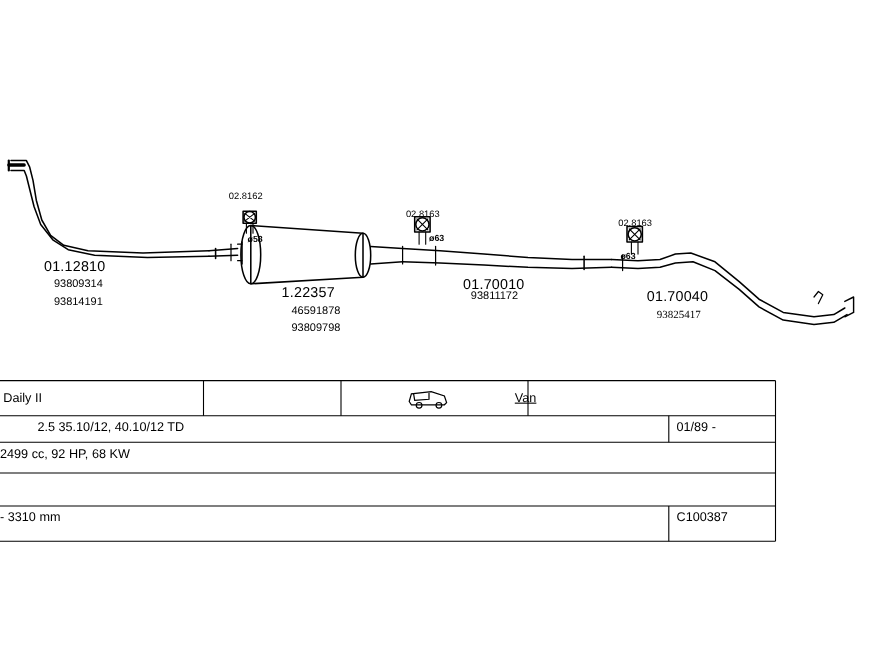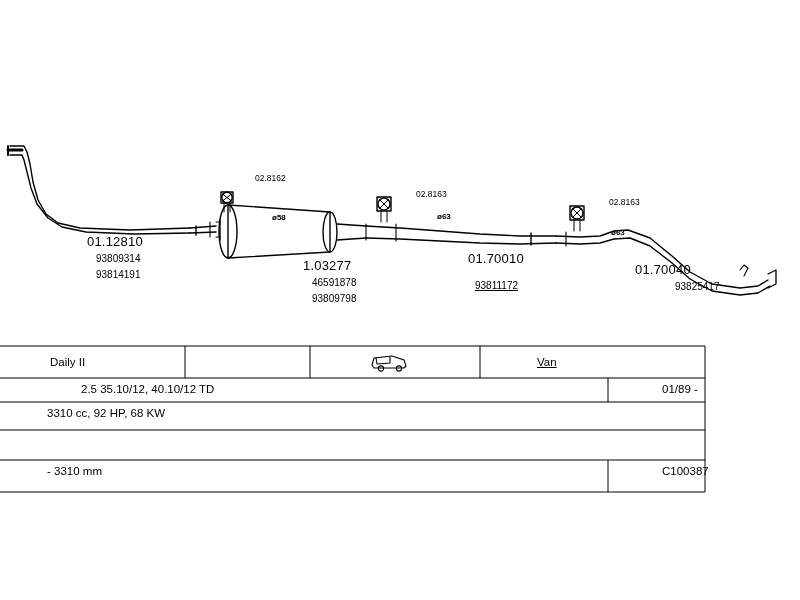--- a/index.html
+++ b/index.html
@@ -26,21 +26,20 @@
     left: 0;
     top: 0;
     width: 800px;
     height: 600px;
   }
   .lbl {
     position: absolute;
     white-space: nowrap;
     font-family: "Liberation Sans", sans-serif;
     color: #000;
-    margin-left: 47px;
   }
   .part-code {
     font-size: 13px;
     letter-spacing: 0.2px;
     text-align: right;
   }
   .part-ref {
     font-size: 10px;
   }
   .clamp-code {
@@ -154,39 +153,39 @@
       <path d="M 376,358 L 377,364 L 390,363 L 390,357"></path>
       <circle cx="381" cy="368.5" r="2.6"></circle>
       <circle cx="399" cy="368.5" r="2.6"></circle>
     </g>
   </svg>
 
   <div class="lbl part-code" style="left:40px; top:234px;">01.12810</div>
   <div class="lbl part-ref" style="left:49px; top:253px;">93809314</div>
   <div class="lbl part-ref" style="left:49px; top:269px;">93814191</div>
 
-  <div class="lbl part-code" style="left:256px; top:258px;">1.03277</div>
+  <div class="lbl part-code" style="left:256px; top:258px;">1.22357</div>
   <div class="lbl part-ref" style="left:265px; top:277px;">46591878</div>
   <div class="lbl part-ref" style="left:265px; top:293px;">93809798</div>
 
   <div class="lbl part-code" style="left:421px; top:251px;">01.70010</div>
-  <div class="lbl part-ref" style="left:428px; top:280px;text-decoration:underline;">93811172</div>
+  <div class="lbl part-ref" style="left:428px; top:264px;">93811172</div>
 
   <div class="lbl part-code" style="left:588px; top:262px;">01.70040</div>
-  <div class="lbl part-ref" style="left:628px; top:281px;">93825417</div>
+  <div class="lbl part-ref" style="left:597px; top:281px;font-family:Liberation Serif, serif;">93825417</div>
 
   <div class="lbl clamp-code" style="left:208px; top:173px;">02.8162</div>
   <div class="lbl clamp-code" style="left:369px; top:189px;">02.8163</div>
   <div class="lbl clamp-code" style="left:562px; top:197px;">02.8163</div>
 
   <div class="lbl pipe-dia" style="left:179px; top:213px;">ø58</div>
   <div class="lbl pipe-dia" style="left:344px; top:212px;">ø63</div>
   <div class="lbl pipe-dia" style="left:518px; top:228px;">ø63</div>
 
   <div class="lbl table-text" style="left:3px;   top:356px;">Daily II</div>
-  <div class="lbl table-text" style="left:490px; top:356px;text-decoration:underline;">Van</div>
+  <div class="lbl table-text" style="left:468px; top:356px;text-decoration:underline;">Van</div>
   <div class="lbl table-text" style="left:0px;   top:383px;padding-left:34px;">2.5 35.10/12, 40.10/12 TD</div>
   <div class="lbl table-text" style="left:615px; top:383px;">01/89 -</div>
-  <div class="lbl table-text" style="left:0px;   top:407px;">3310 cc, 92 HP, 68 KW</div>
+  <div class="lbl table-text" style="left:0px;   top:407px;">2499 cc, 92 HP, 68 KW</div>
   <div class="lbl table-text" style="left:0px;   top:465px;text-align:right;">- 3310 mm</div>
   <div class="lbl table-text" style="left:615px; top:465px;">C100387</div>
 
 </div>
 
 </body></html>

